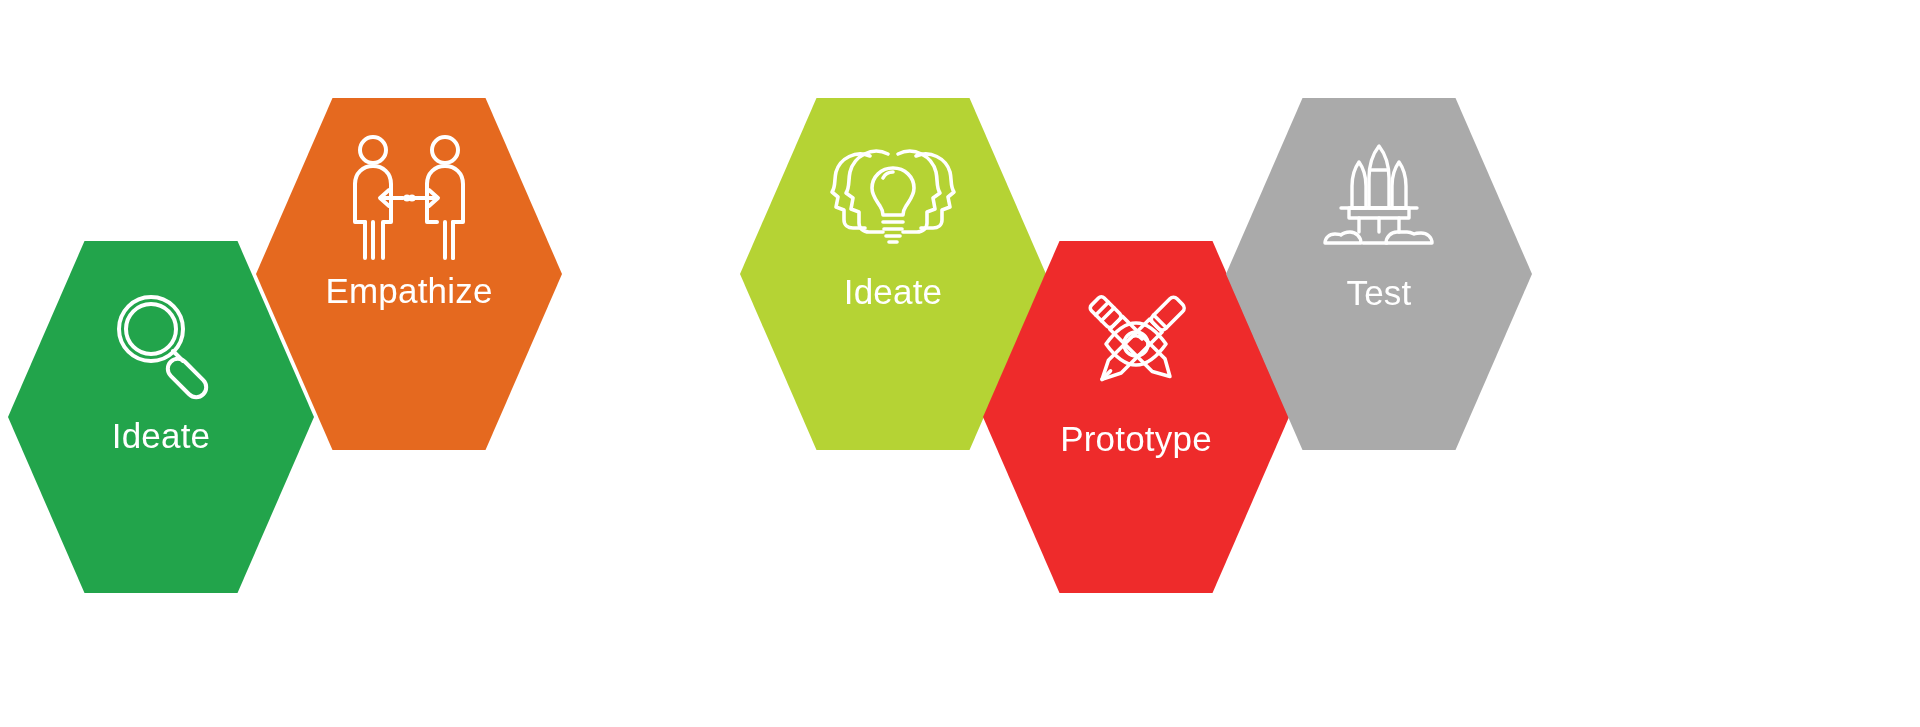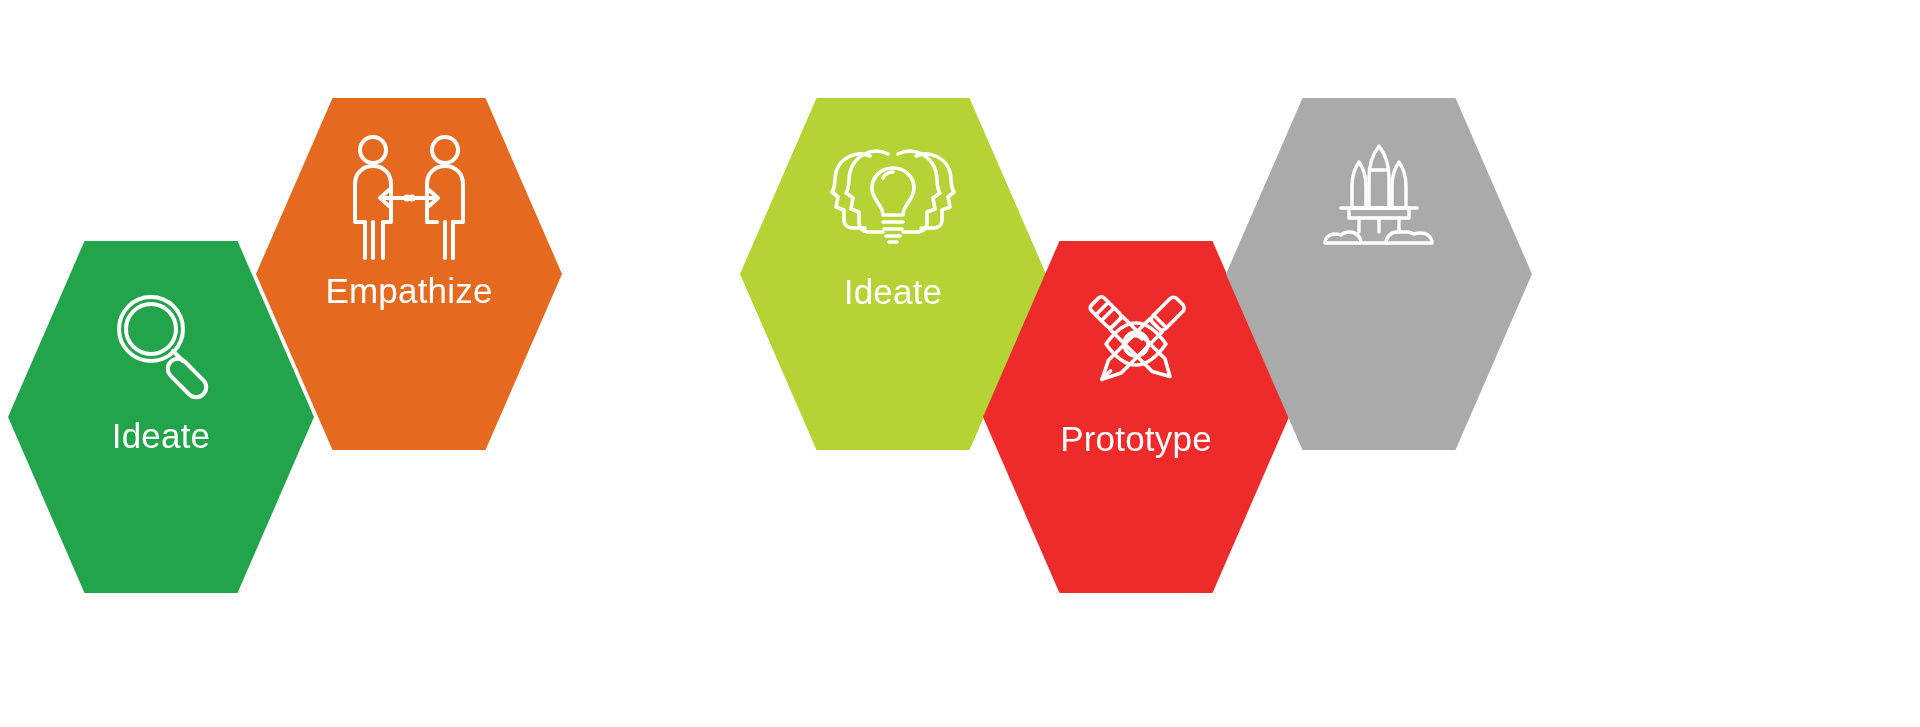--- a/index.html
+++ b/index.html
@@ -180,15 +180,16 @@
         <rect x="34" y="68" width="60" height="10"></rect>
         <line x1="44" y1="78" x2="44" y2="92"></line>
         <line x1="84" y1="78" x2="84" y2="92"></line>
         <line x1="64" y1="78" x2="64" y2="92"></line>
 
         <path d="M20 94c-6 0-10 4-10 9h36c0-6-5-11-11-11-4 0-7 1-9 3-1-1-4-1-6-1z"></path>
         <path d="M82 92c-6 0-11 5-11 11h46c0-6-5-10-11-10-2 0-5 0-7 1-2-1-4-2-7-2z"></path>
         <path d="M48 103h24"></path>
       </svg>
     </div>
+    <div class="hex-label" style="top:177px;">Test</div>
   </div>
 
 </div>
 
 </body></html>

